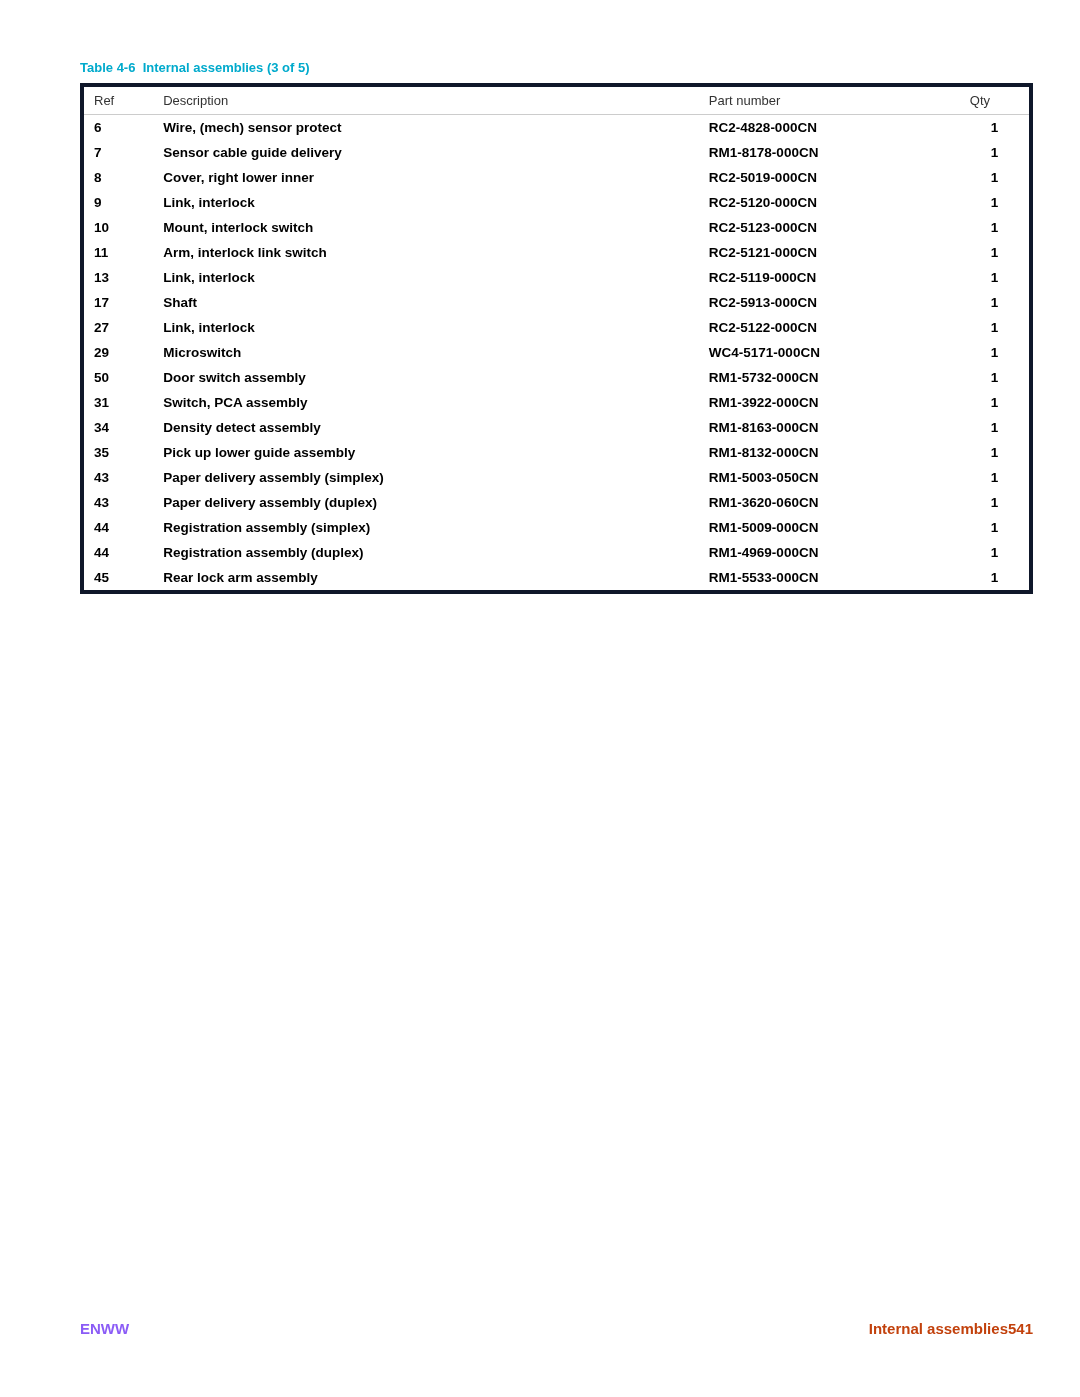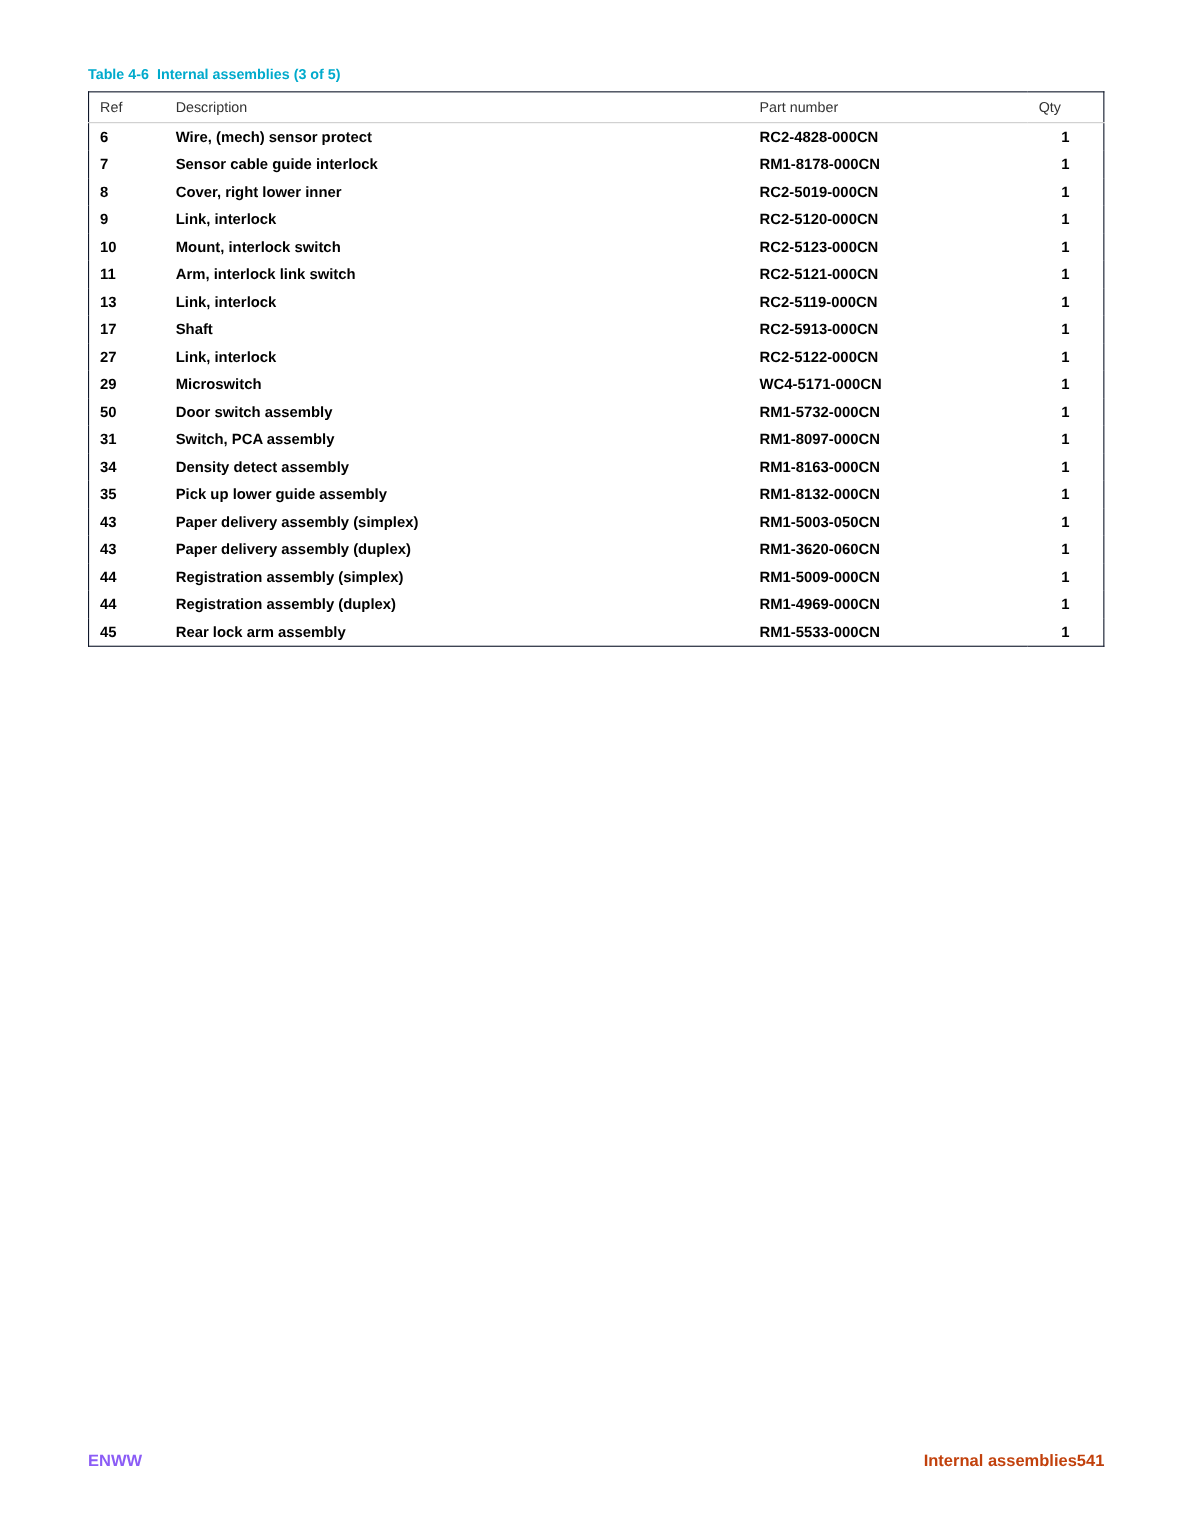--- a/index.html
+++ b/index.html
@@ -12,21 +12,21 @@
       background: #ffffff;
       font-family: Arial, Helvetica, sans-serif;
       font-size: 14px;
       color: #000000;
       width: 1080px;
       min-height: 1397px;
       position: relative;
     }
 
     .page-container {
-      padding: 60px 76px 60px 80px;
+      padding: 60px 47px 60px 80px;
       min-height: 1397px;
       display: flex;
       flex-direction: column;
       gap: 32px;
     }
 
     .table-section {
       flex: 1;
     }
 
@@ -37,21 +37,21 @@
       font-weight: normal;
     }
 
     .table-title span {
       font-weight: bold;
     }
 
     .main-table {
       width: 100%;
       border-collapse: collapse;
-      border: 1px solid #0f172a;
+      border: 4px solid #0f172a;
     }
 
     .main-table thead tr {
       border-bottom: 1px solid #cccccc;
     }
 
     .main-table th {
       text-align: left;
       padding: 6px 10px;
       font-weight: normal;
@@ -132,21 +132,21 @@
       </thead>
       <tbody id="table-body">
       <tr>
             <td class="col-ref">6</td>
             <td class="col-desc">Wire, (mech) sensor protect</td>
             <td class="col-partnum">RC2-4828-000CN</td>
             <td class="col-qty">1</td>
           </tr>
           <tr>
             <td class="col-ref">7</td>
-            <td class="col-desc">Sensor cable guide interlock</td>
+            <td class="col-desc">Sensor cable guide delivery</td>
             <td class="col-partnum">RM1-8178-000CN</td>
             <td class="col-qty">1</td>
           </tr>
           <tr>
             <td class="col-ref">8</td>
             <td class="col-desc">Cover, right lower inner</td>
             <td class="col-partnum">RC2-5019-000CN</td>
             <td class="col-qty">1</td>
           </tr>
           <tr>
@@ -193,21 +193,21 @@
           </tr>
           <tr>
             <td class="col-ref">50</td>
             <td class="col-desc">Door switch assembly</td>
             <td class="col-partnum">RM1-5732-000CN</td>
             <td class="col-qty">1</td>
           </tr>
           <tr>
             <td class="col-ref">31</td>
             <td class="col-desc">Switch, PCA assembly</td>
-            <td class="col-partnum">RM1-8097-000CN</td>
+            <td class="col-partnum">RM1-3922-000CN</td>
             <td class="col-qty">1</td>
           </tr>
           <tr>
             <td class="col-ref">34</td>
             <td class="col-desc">Density detect assembly</td>
             <td class="col-partnum">RM1-8163-000CN</td>
             <td class="col-qty">1</td>
           </tr>
           <tr>
             <td class="col-ref">35</td>

